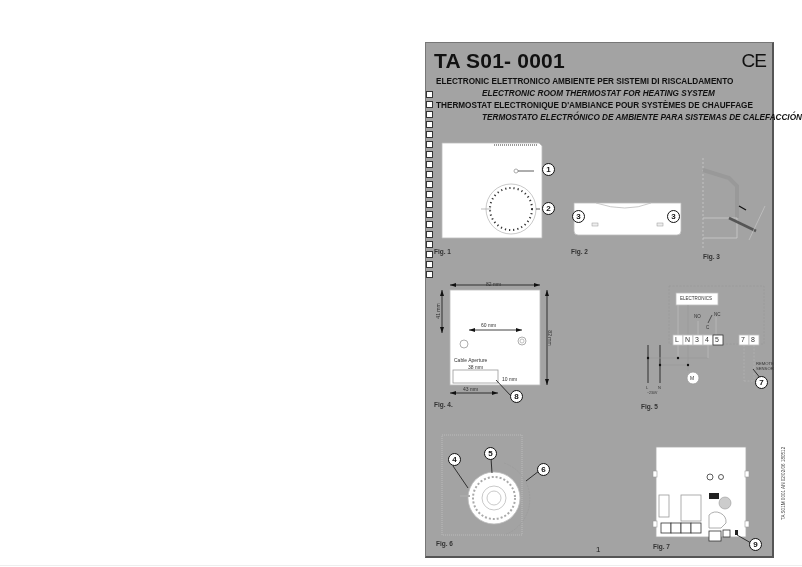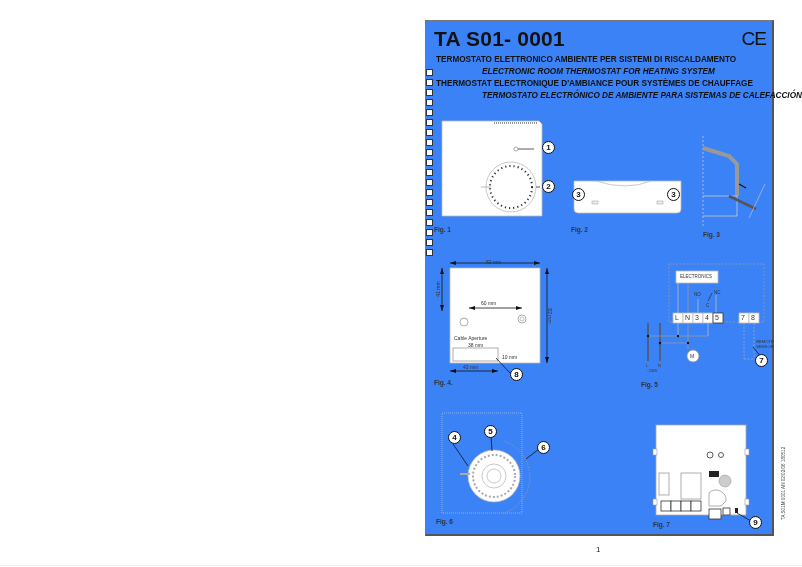--- a/index.html
+++ b/index.html
@@ -1,23 +1,23 @@
 <!DOCTYPE html>
 <html><head>
   <meta charset="utf-8">
   <style>
     html, body { margin: 0; padding: 0; }
     body {
       width: 802px; height: 567px; background: #ffffff; position: relative; overflow: hidden;
       font-family: "Liberation Sans", sans-serif; color: #111;
     }
     .sheet {
-      position: absolute; left: 425px; top: 20px; width: 349px; height: 516px;
+      position: absolute; left: 425px; top: 42px; width: 349px; height: 516px;
       border: 1px solid #777; border-right: 2px solid #555; border-bottom: 2px solid #555;
-      box-sizing: border-box; background: #3b82f6;
+      box-sizing: border-box; background: #a3a3a3;
     }
     .title {
       position: absolute; left: 8px; top: 6px; font-size: 21px; font-weight: bold; letter-spacing: 0.2px;
     }
     .ce {
       position: absolute; right: 6px; top: 7px; font-size: 19px; letter-spacing: -1px;
     }
     .sub {
       position: absolute; left: 10px; font-size: 8.2px; font-weight: bold; white-space: nowrap;
     }
@@ -40,21 +40,21 @@
     .pagenum { position: absolute; left: 596px; top: 545px; font-size: 8px; color: #222; }
     .bottomline { position: absolute; left: 0; top: 565px; width: 802px; height: 1px; background: #eee; }
   </style>
 </head>
 <body>
 
 <div class="sheet">
   <div class="title">TA S01- 0001</div>
   <div class="ce">CE</div>
 
-  <div class="sub" style="top:34px;">TERMOSTATO ELETTRONICO AMBIENTE PER SISTEMI DI RISCALDAMENTO</div>
+  <div class="sub" style="top:34px;">ELECTRONIC ELETTRONICO AMBIENTE PER SISTEMI DI RISCALDAMENTO</div>
   <div class="sub it" style="top:46px;">ELECTRONIC ROOM THERMOSTAT FOR HEATING SYSTEM</div>
   <div class="sub it" style="top:70px;">TERMOSTATO ELECTRÓNICO DE AMBIENTE PARA SISTEMAS DE CALEFACCIÓN</div>
   <div class="sub" style="top:58px;">THERMOSTAT ELECTRONIQUE D'AMBIANCE POUR SYSTÈMES DE CHAUFFAGE</div>
 
   <div class="squares">
     <div class="sq"></div>
       <div class="sq"></div>
       <div class="sq"></div>
       <div class="sq"></div>
     <div class="sq"></div>

